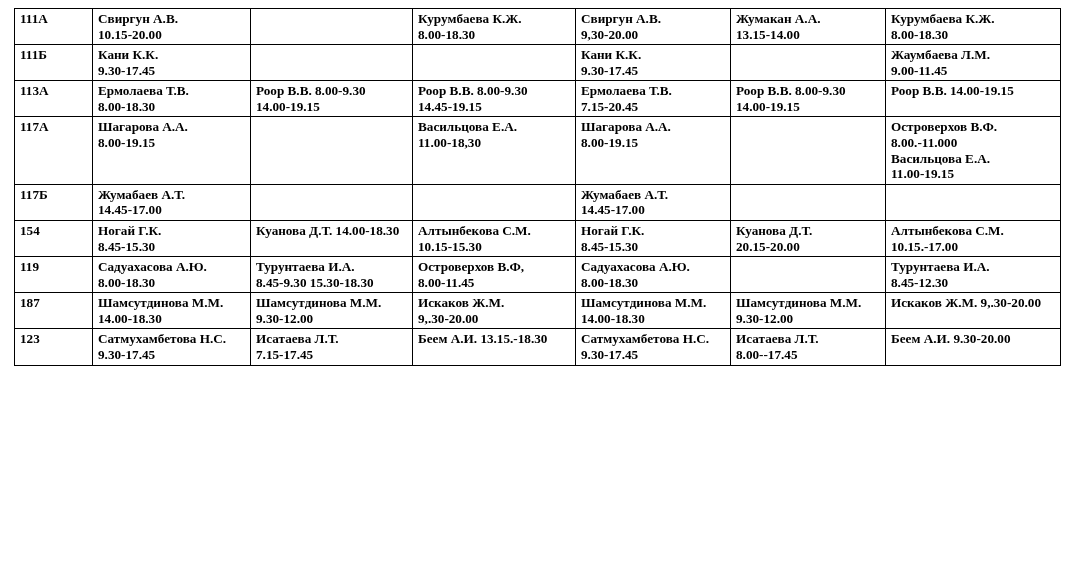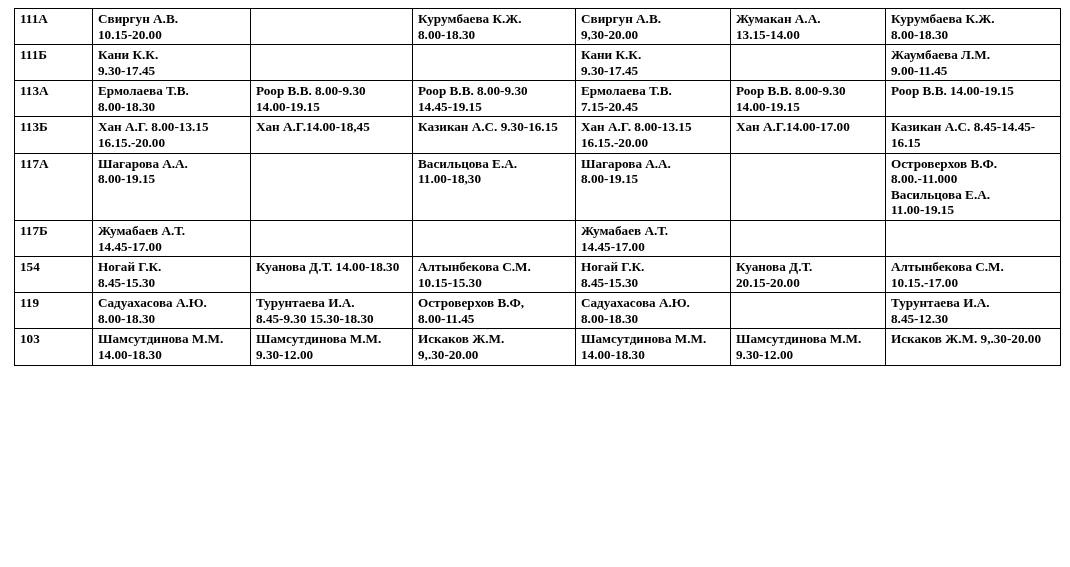--- a/index.html
+++ b/index.html
@@ -94,31 +94,20 @@
 14.00-19.15</td>
         <td>Роор В.В. 8.00-9.30
 14.45-19.15</td>
         <td>Ермолаева Т.В.
 7.15-20.45</td>
         <td>Роор В.В. 8.00-9.30
 14.00-19.15</td>
         <td>Роор В.В. 14.00-19.15</td>
       </tr>
       <tr>
-        <td class="room">113Б</td>
-        <td>Хан А.Г. 8.00-13.15
-16.15.-20.00</td>
-        <td>Хан А.Г.14.00-18,45</td>
-        <td>Казикан А.С. 9.30-16.15</td>
-        <td>Хан А.Г. 8.00-13.15
-16.15.-20.00</td>
-        <td>Хан А.Г.14.00-17.00</td>
-        <td>Казикан А.С. 8.45-14.45-16.15</td>
-      </tr>
-      <tr>
         <td class="room">117А</td>
         <td>Шагарова А.А.
 8.00-19.15</td>
         <td></td>
         <td>Васильцова Е.А.
 11.00-18,30</td>
         <td>Шагарова А.А.
 8.00-19.15</td>
         <td></td>
         <td>Островерхов В.Ф.
@@ -159,25 +148,36 @@
 8.45-9.30  15.30-18.30</td>
         <td>Островерхов В.Ф,
 8.00-11.45</td>
         <td>Садуахасова А.Ю.
 8.00-18.30</td>
         <td></td>
         <td>Турунтаева И.А.
 8.45-12.30</td>
       </tr>
       <tr>
-        <td class="room">103</td>
+        <td class="room">187</td>
         <td>Шамсутдинова М.М. 14.00-18.30</td>
         <td>Шамсутдинова М.М.
 9.30-12.00</td>
         <td>Искаков Ж.М.
 9,.30-20.00</td>
         <td>Шамсутдинова М.М. 14.00-18.30</td>
         <td>Шамсутдинова М.М. 9.30-12.00</td>
         <td>Искаков Ж.М.   9,.30-20.00</td>
       </tr>
+      <tr>
+        <td class="room">123</td>
+        <td>Сатмухамбетова Н.С. 9.30-17.45</td>
+        <td>Исатаева Л.Т.
+7.15-17.45</td>
+        <td>Беем А.И. 13.15.-18.30</td>
+        <td>Сатмухамбетова Н.С. 9.30-17.45</td>
+        <td>Исатаева Л.Т.
+8.00--17.45</td>
+        <td>Беем А.И. 9.30-20.00</td>
+      </tr>
     </tbody>
   </table>
 </div>
 
 </body></html>

